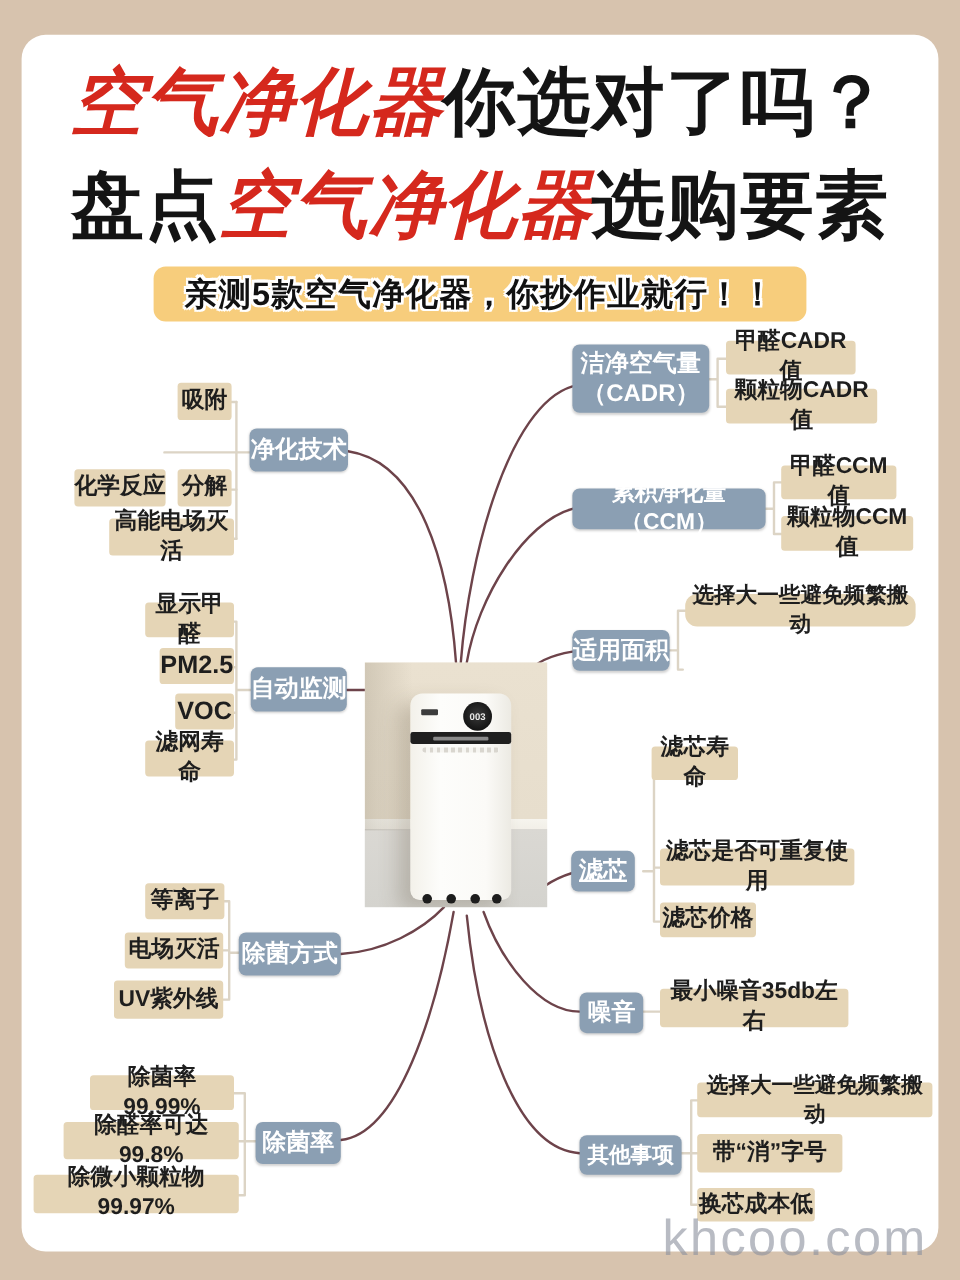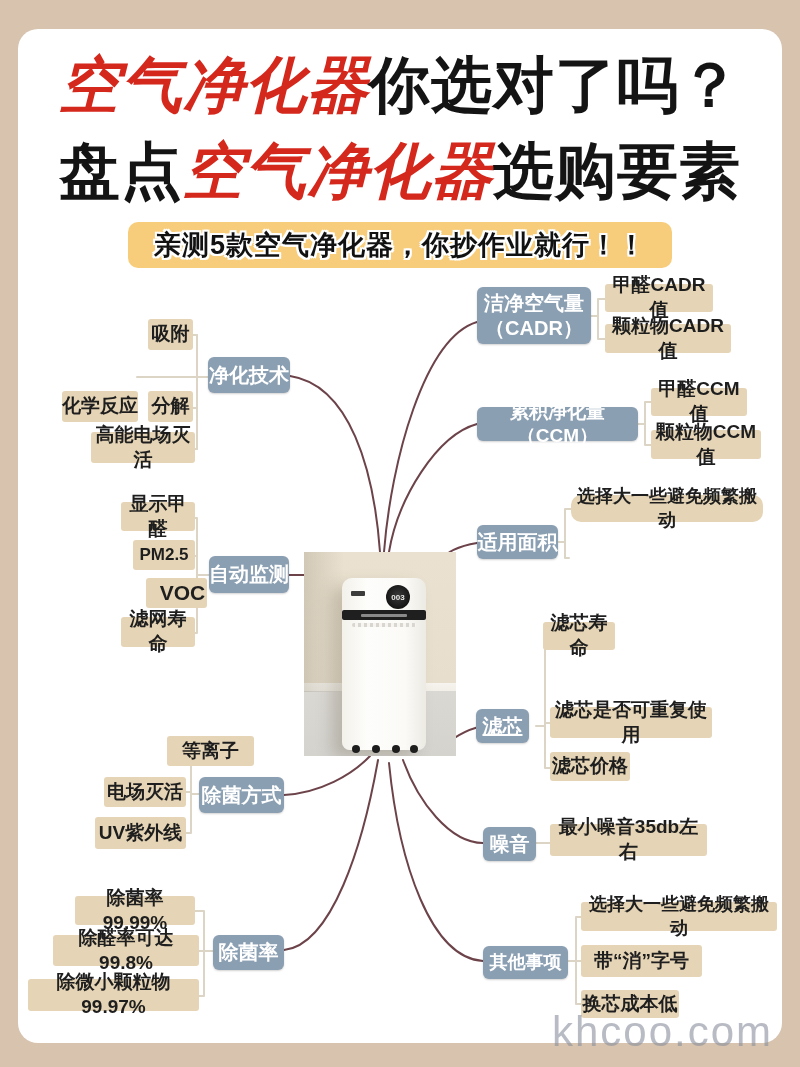--- a/index.html
+++ b/index.html
@@ -111,26 +111,26 @@
   </div>
 
   <div class="branch" style="left:208px;top:357px;width:82px;height:36px;">净化技术</div>
   <div class="leaf" style="left:148px;top:319px;width:45px;height:31px;">吸附</div>
   <div class="leaf" style="left:62px;top:391px;width:76px;height:31px;">化学反应</div>
   <div class="leaf" style="left:148px;top:391px;width:45px;height:31px;">分解</div>
   <div class="leaf" style="left:91px;top:432px;width:104px;height:31px;">高能电场灭活</div>
 
   <div class="branch" style="left:209px;top:556px;width:80px;height:37px;">自动监测</div>
   <div class="leaf" style="left:121px;top:502px;width:74px;height:29px;">显示甲醛</div>
-  <div class="leaf" style="left:133px;top:540px;width:62px;height:30px;font-size:17px;">PM2.5</div>
-  <div class="leaf" style="left:146px;top:578px;width:49px;height:30px;font-size:21px;padding-left:12px;">VOC</div>
+  <div class="leaf" style="left:133px;top:540px;width:62px;height:30px;font-size:21px;">PM2.5</div>
+  <div class="leaf" style="left:146px;top:578px;width:49px;height:30px;font-size:21px;">VOC</div>
   <div class="leaf" style="left:121px;top:617px;width:74px;height:30px;">滤网寿命</div>
 
   <div class="branch" style="left:199px;top:777px;width:85px;height:36px;">除菌方式</div>
-  <div class="leaf" style="left:121px;top:736px;width:87px;height:30px;margin-left:46px;">等离子</div>
+  <div class="leaf" style="left:121px;top:736px;width:66px;height:30px;">等离子</div>
   <div class="leaf" style="left:104px;top:777px;width:82px;height:30px;">电场灭活</div>
   <div class="leaf" style="left:95px;top:817px;width:91px;height:32px;">UV紫外线</div>
 
   <div class="branch" style="left:213px;top:935px;width:71px;height:35px;">除菌率</div>
   <div class="leaf" style="left:75px;top:896px;width:120px;height:29px;">除菌率99.99%</div>
   <div class="leaf" style="left:53px;top:935px;width:146px;height:31px;">除醛率可达99.8%</div>
   <div class="leaf" style="left:28px;top:979px;width:171px;height:32px;">除微小颗粒物99.97%</div>
 
   <div class="branch" style="left:477px;top:287px;width:114px;height:57px;">洁净空气量（CADR）</div>
   <div class="leaf" style="left:605px;top:284px;width:108px;height:28px;">甲醛CADR值</div>

